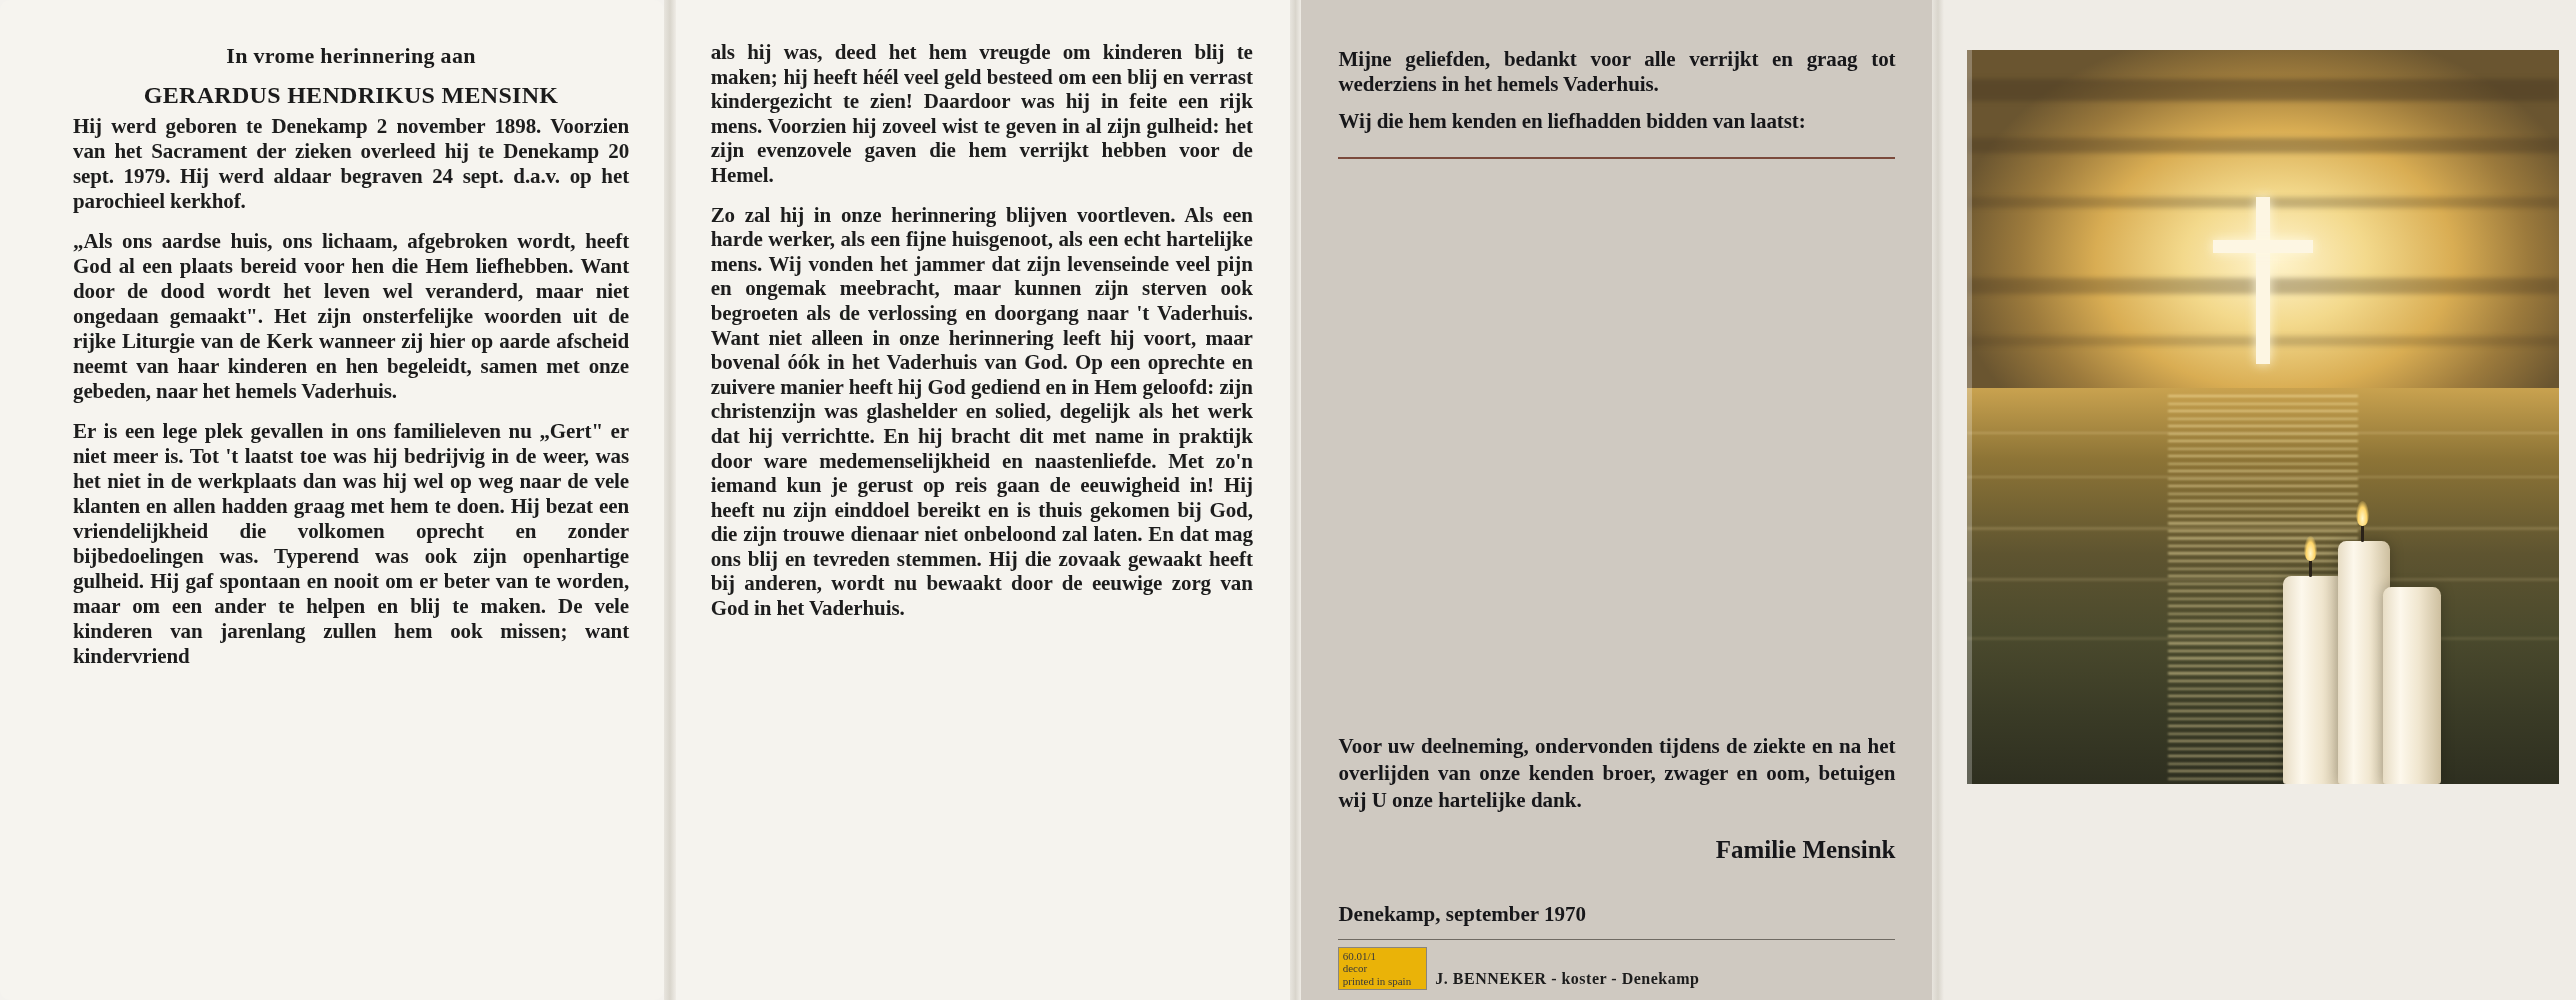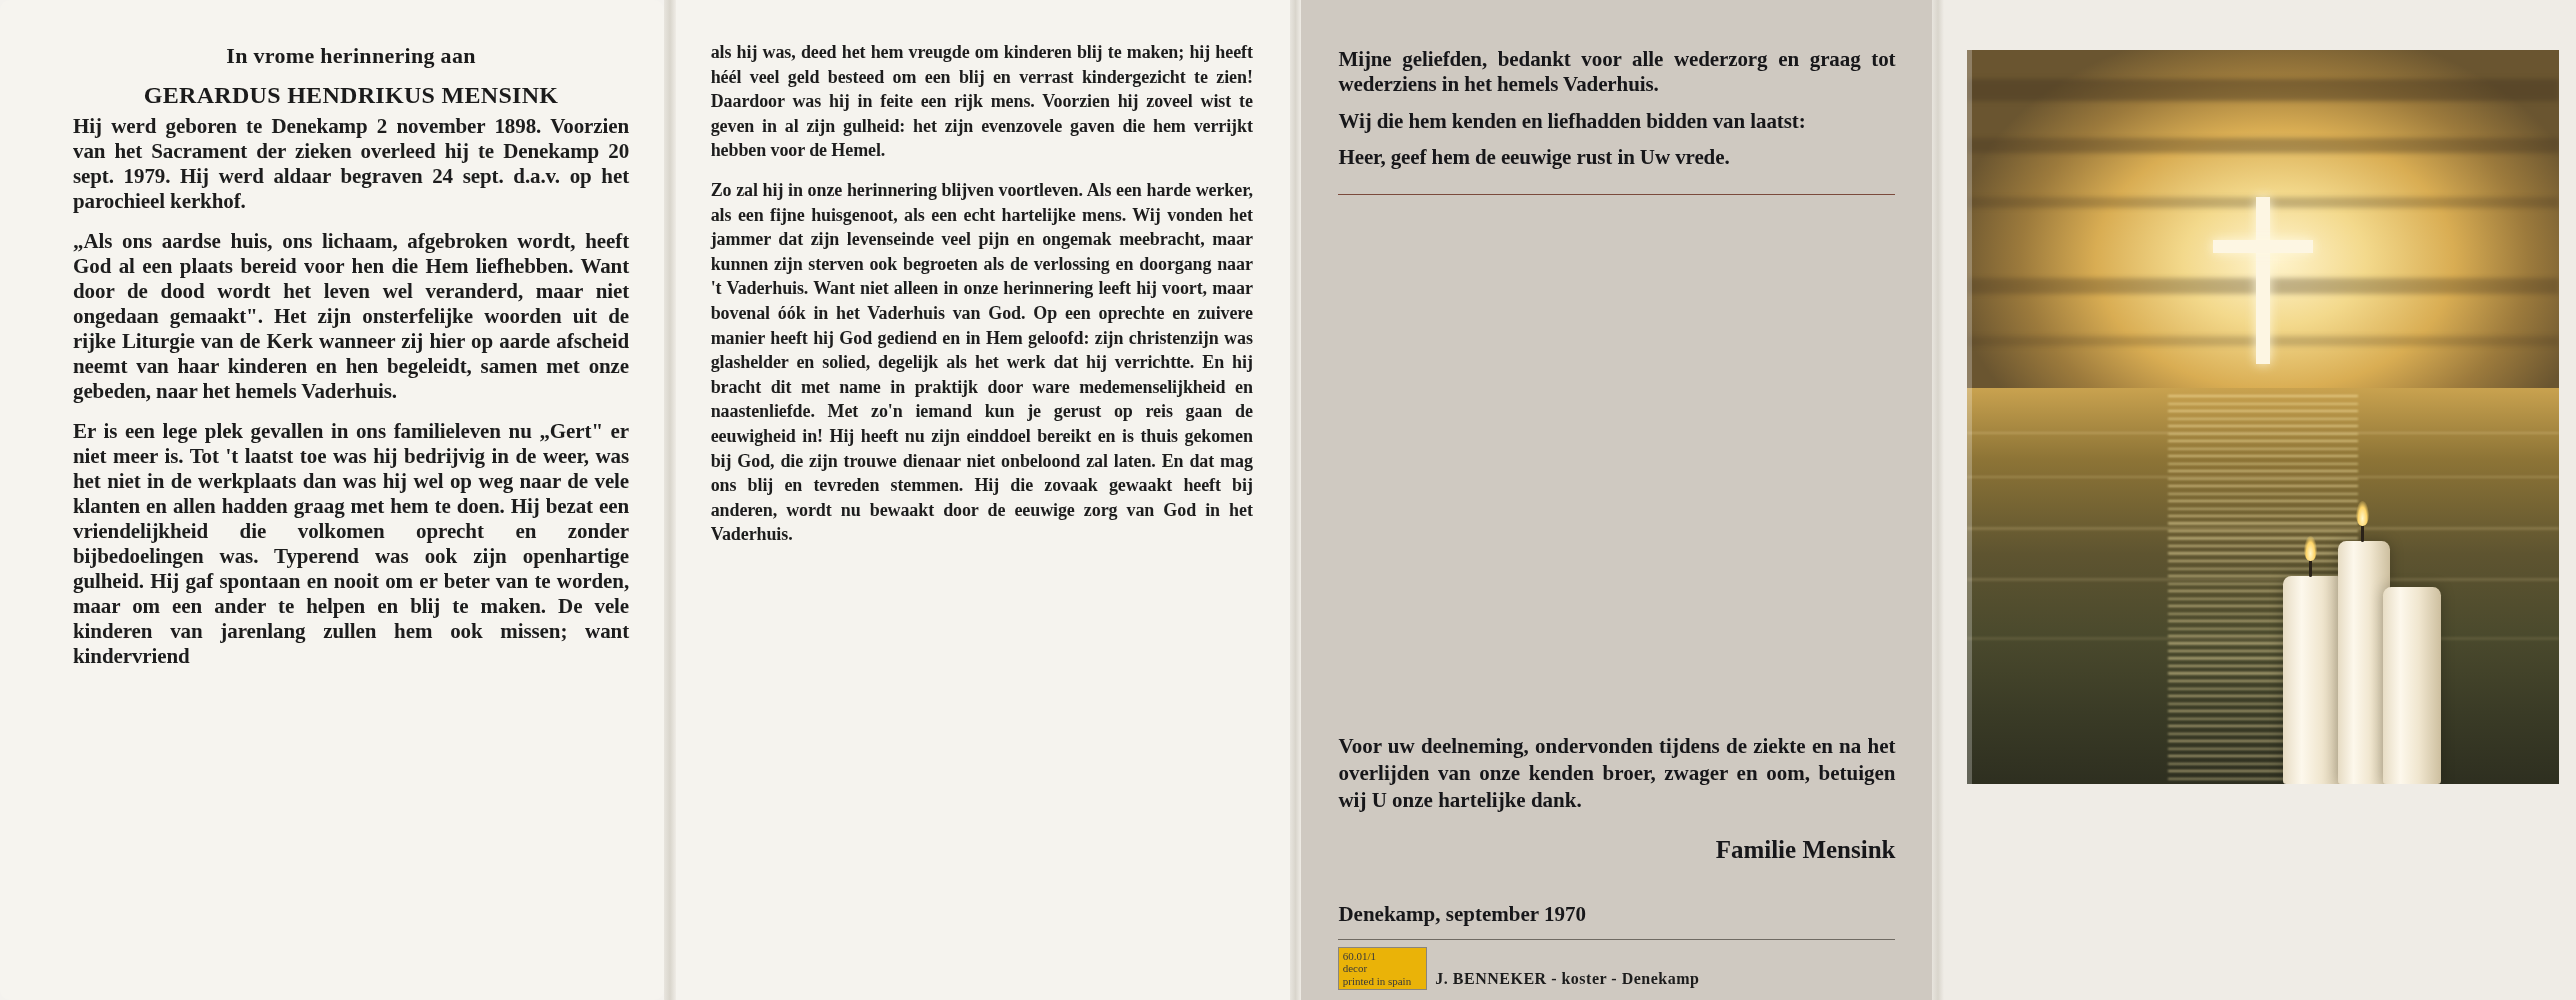--- a/index.html
+++ b/index.html
@@ -74,21 +74,21 @@
   
   .panel-two {
     position: relative;
     width: 617px;
     height: 1000px;
     background: #f5f3ee;
     box-sizing: border-box;
     padding: 40px 37px 11.7px 35px;
   }
   .panel-two .body-serif {
-    font-size: 18px;
+    font-size: 21px;
     line-height: 24.6px;
   }
 
   
   .panel-three {
     position: relative;
     width: 634px;
     height: 1000px;
     background: #cfc9c1;
     box-sizing: border-box;
@@ -310,23 +310,22 @@
     <div class="body-serif">
       <p>als hij was, deed het hem vreugde om kinderen blij te maken; hij heeft héél veel geld besteed om een blij en verrast kindergezicht te zien! Daardoor was hij in feite een rijk mens. Voorzien hij zoveel wist te geven in al zijn gulheid: het zijn evenzovele gaven die hem verrijkt hebben voor de Hemel.</p>
       <p class="tight">Zo zal hij in onze herinnering blijven voortleven. Als een harde werker, als een fijne huisgenoot, als een echt hartelijke mens. Wij vonden het jammer dat zijn levenseinde veel pijn en ongemak meebracht, maar kunnen zijn sterven ook begroeten als de verlossing en doorgang naar 't Vaderhuis. Want niet alleen in onze herinnering leeft hij voort, maar bovenal óók in het Vaderhuis van God. Op een oprechte en zuivere manier heeft hij God gediend en in Hem geloofd: zijn christenzijn was glashelder en solied, degelijk als het werk dat hij verrichtte. En hij bracht dit met name in praktijk door ware medemenselijkheid en naastenliefde. Met zo'n iemand kun je gerust op reis gaan de eeuwigheid in! Hij heeft nu zijn einddoel bereikt en is thuis gekomen bij God, die zijn trouwe dienaar niet onbeloond zal laten. En dat mag ons blij en tevreden stemmen. Hij die zovaak gewaakt heeft bij anderen, wordt nu bewaakt door de eeuwige zorg van God in het Vaderhuis.</p>
     </div>
   </section>
 
   <div class="fold"></div>
 
   <section class="panel-three">
     <div class="grey-text">
-      <p>Mijne geliefden, bedankt voor alle wederzorg en graag tot wederziens in het hemels Vaderhuis.</p>
+      <p>Mijne geliefden, bedankt voor alle verrijkt en graag tot wederziens in het hemels Vaderhuis.</p>
       <p>Wij die hem kenden en liefhadden bidden van laatst:</p>
-      <p class="tight">Heer, geef hem de eeuwige rust in Uw vrede.</p>
     </div>
     <div class="rule"></div>
 
     <div class="spacer-flex"></div>
 
     <div class="thanks">Voor uw deelneming, ondervonden tijdens de ziekte en na het overlijden van onze kenden broer, zwager en oom, betuigen wij U onze hartelijke dank.</div>
     <div class="signature">Familie Mensink</div>
 
     <div class="place-lines">
       <div>Denekamp, september 1970</div>

